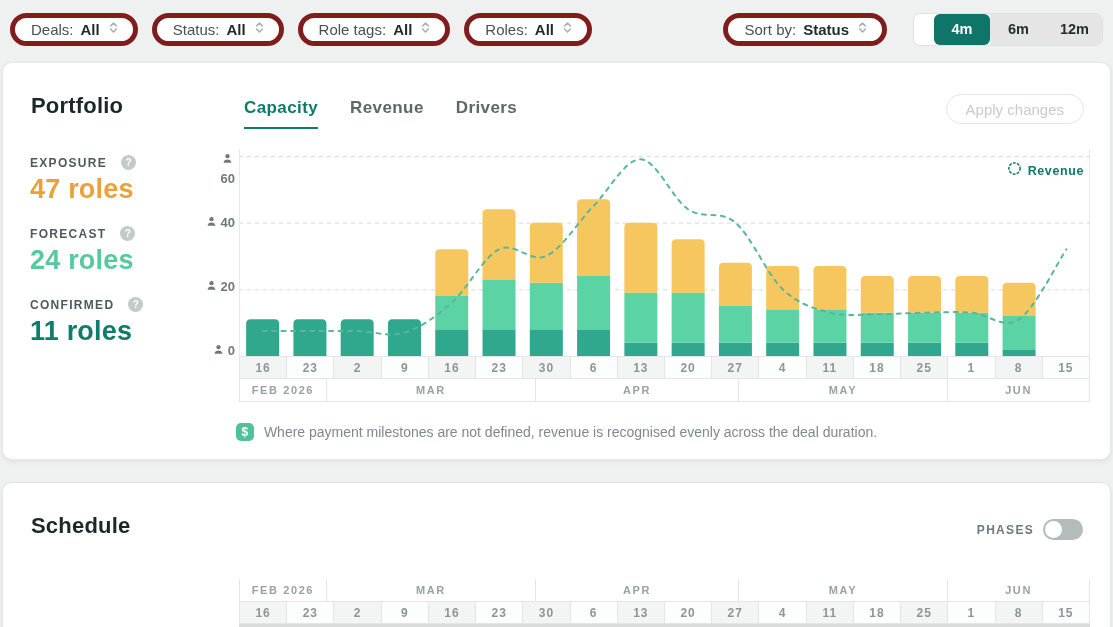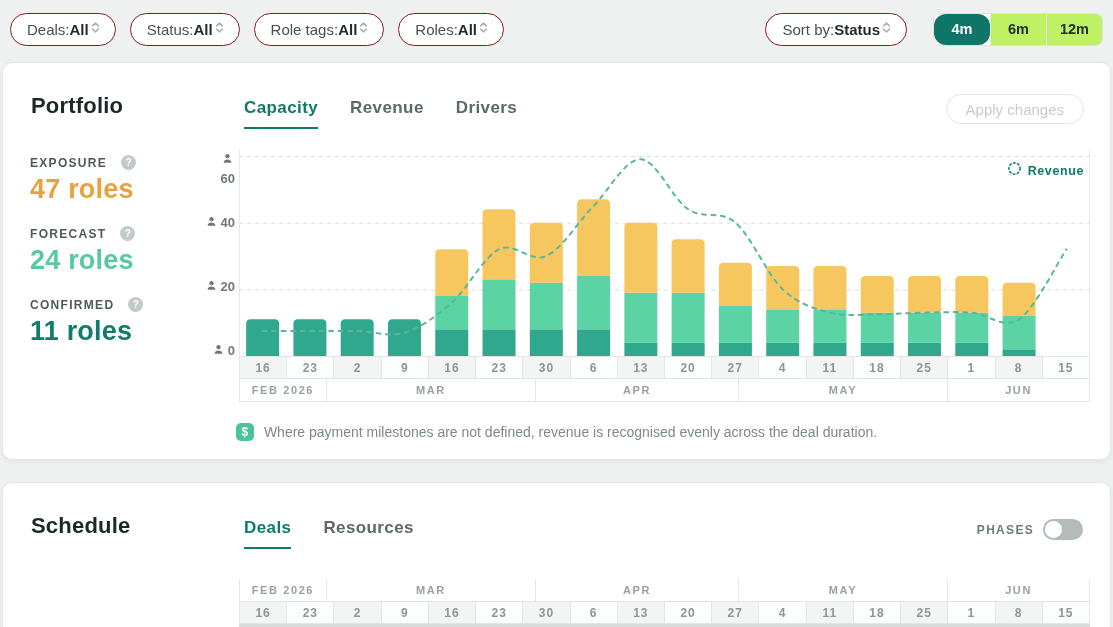--- a/index.html
+++ b/index.html
@@ -7,30 +7,30 @@
   body {
     position:relative;
     background:#eef1f0;
     font-family:"Liberation Sans", sans-serif;
     color:#2a3535;
   }
   
   .topbar { position:absolute; top:0; left:0; width:1113px; height:58px;
     display:flex; align-items:center; justify-content:space-between; padding:0 10px; }
   .pill-group { display:flex; gap:14px; align-items:center; }
-  .pill { display:flex; align-items:center; height:33px; padding:0 13px 0 16px;
-    background:#fff; border:1px solid #7f1d1d; border-radius:17px; cursor:pointer; }
+  .pill { display:flex; align-items:center; gap:7px; height:33px; padding:0 13px 0 16px;
+    background:#fff; border:5px solid #7f1d1d; border-radius:17px; cursor:pointer; }
   .pill .lbl { font-size:15px; color:#465151; }
   .pill .val { font-size:15px; font-weight:700; color:#1f2b2b; }
   .seg { display:flex; height:33px; border:1px solid #dde2e1; border-radius:7px;
     overflow:hidden; background:#fff; margin-left:12px; }
-  .seg button { width:56px; border:none; background:#bef264; font-family:inherit;
+  .seg button { width:56px; border:none; background:#e5e5e5; font-family:inherit;
     font-size:14.5px; font-weight:700; color:#243131; cursor:pointer; border-left:1px solid #e3e7e6; }
   .seg button:first-child { border-left:none; }
-  .seg button.active { background:#0e7568; color:#fff; border-radius:12px; }
+  .seg button.active { background:#0e7568; color:#fff; border-radius:6px;margin-left:20px; }
   
   .panel { position:absolute; left:2px; width:1109px; background:#fff;
     border:1px solid #e3e7e6; border-radius:10px; box-shadow:0 2px 4px rgba(40,60,60,.07); }
   #portfolio-panel { top:62px; height:398px; }
   #schedule-panel  { top:482px; height:160px; }
   .panel-title { position:absolute; left:28px; top:30px; font-size:22px; font-weight:700; color:#1c2727; letter-spacing:.2px; }
   .tabs { position:absolute; left:241px; top:35px; display:flex; gap:32px; }
   .tab { font-size:17px; font-weight:700; color:#5d6868; letter-spacing:.4px;
     padding-bottom:9px; cursor:pointer; border-bottom:2.5px solid transparent; }
   .tab.active { color:#0d7a6c; border-bottom-color:#0d7a6c; }
@@ -291,24 +291,20 @@
     </div>
 
   <div class="footnote">
     <span class="money-icon">$</span>
     <span class="footnote-text">Where payment milestones are not defined, revenue is recognised evenly across the deal duration.</span>
   </div>
 </div>
 
 <div class="panel" id="schedule-panel">
   <div class="panel-title">Schedule</div>
-  <div class="tabs" id="schedule-tabs">
-      <span class="tab active">Deals</span>
-      <span class="tab">Resources</span>
-    </div>
   <div class="phases-wrap">
     <span class="phases-label">PHASES</span>
     <div class="toggle">
         <div class="knob"></div>
       </div>
   </div>
   <div class="month-row" id="sc-months">
       <div class="month-cell" style="width: 10.3175%;">FEB 2026</div>
       <div class="month-cell" style="width: 24.6032%;">MAR</div>
       <div class="month-cell" style="width: 23.8095%;">APR</div>

